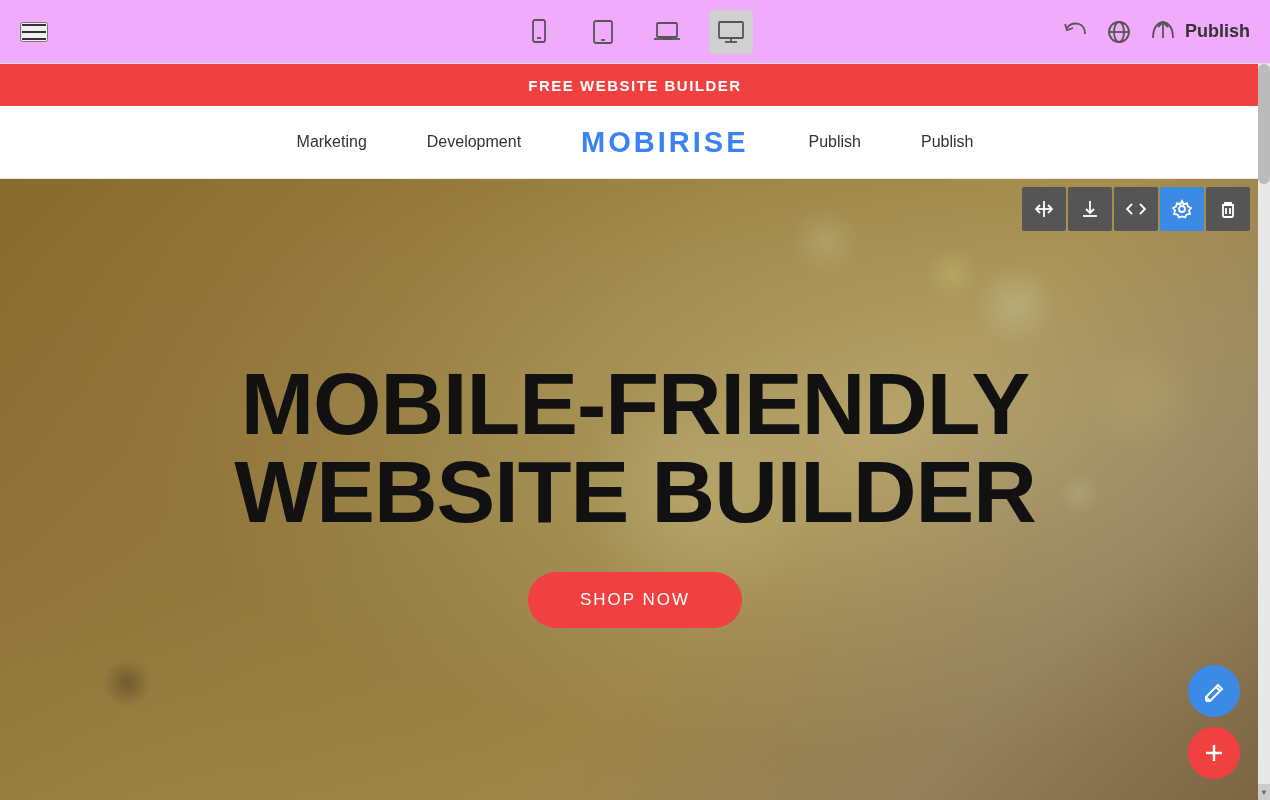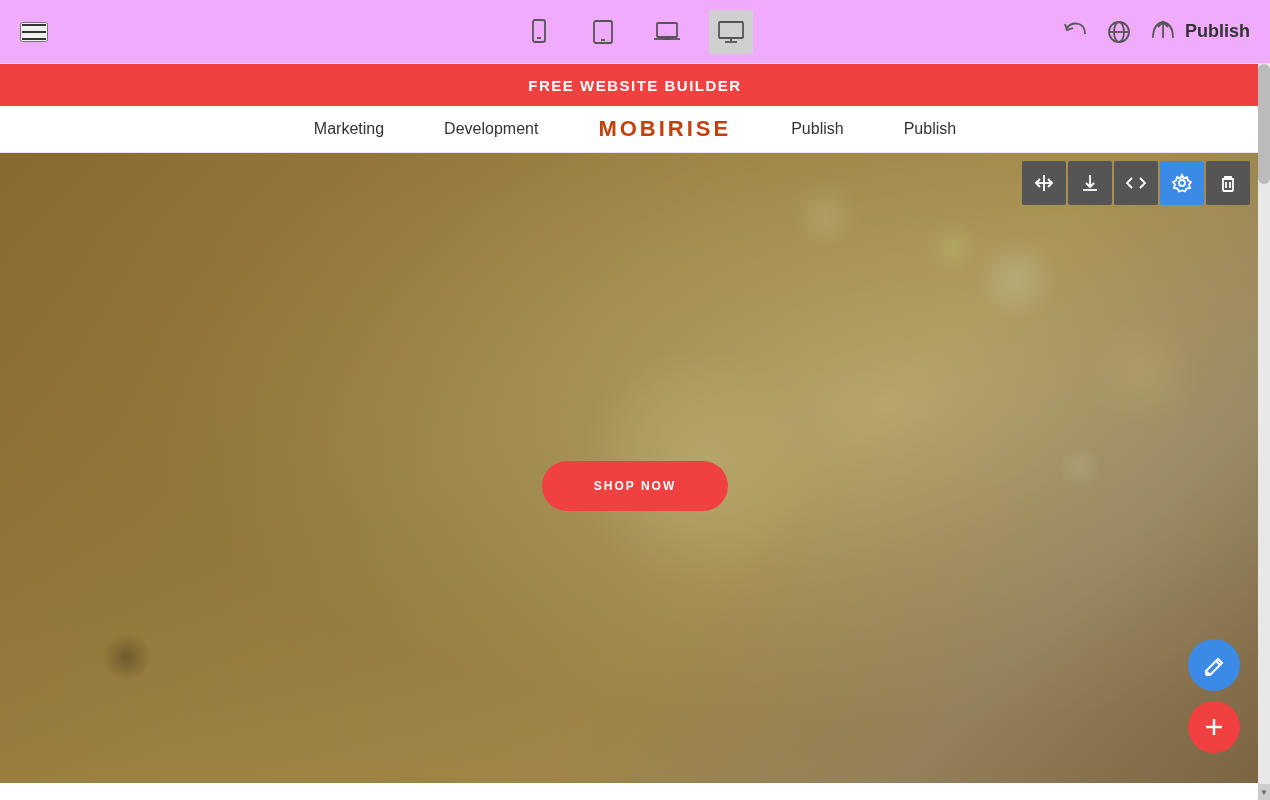--- a/index.html
+++ b/index.html
@@ -55,31 +55,31 @@
       background: #f04040;
       display: flex; align-items: center; justify-content: center;
     }
     .promo-banner span {
       color: #fff; font-size: 15px; font-weight: 700; letter-spacing: 1.5px;
     }
 
     
     .site-nav {
       width: 100%;
-      height: 47px;
+      height: 73px;
       background: #fff;
       display: flex; align-items: center; justify-content: center;
       gap: 60px;
       border-bottom: 1px solid #e8e8e8;
     }
     .nav-item {
       font-size: 16px; color: #333; cursor: pointer; font-weight: 400;
     }
     .nav-logo {
-      font-size: 22px; font-weight: 700; letter-spacing: 3px; color: #c2410c;
+      font-size: 29px; font-weight: 700; letter-spacing: 3px; color: #3b82f6;
     }
 
     
     .hero-section {
       width: 100%;
       height: calc(800px - 64px - 42px - 64px);
       position: relative;
       overflow: hidden;
     }
 
@@ -133,21 +133,21 @@
       font-size: 88px; font-weight: 900; color: #111;
       line-height: 1.0; letter-spacing: -1px;
       text-shadow: none;
       max-width: 900px;
     }
     .hero-cta {
       margin-top: 36px;
       background: #f04040; color: #fff;
       border: none; border-radius: 40px;
       padding: 18px 52px;
-      font-size: 12px; font-weight: 700; letter-spacing: 2px;
+      font-size: 17px; font-weight: 400; letter-spacing: 2px;
       cursor: pointer;
     }
 
     
     .section-toolbar {
       position: absolute; top: 8px; right: 20px; z-index: 10;
       display: flex; gap: 2px;
     }
     .section-tool-btn {
       width: 44px; height: 44px;
@@ -314,20 +314,24 @@
           <polyline points="4,6 16,6"></polyline>
           <path d="M7 6 V4 H13 V6"></path>
           <rect x="5" y="6" width="10" height="12" rx="1"></rect>
           <line x1="8" y1="9" x2="8" y2="15"></line>
           <line x1="12" y1="9" x2="12" y2="15"></line>
         </svg>
     </button>
   </div>
 
   <div class="hero-content">
+    <h1 class="hero-title">
+      <span>MOBILE-FRIENDLY</span><br>
+      <span>WEBSITE BUILDER</span>
+    </h1>
     <button class="hero-cta">SHOP NOW</button>
   </div>
 
   <div class="float-btns">
     <button class="float-btn float-btn-blue" title="Edit">
       <svg width="22" height="22" viewBox="0 0 22 22" fill="none" stroke="#fff" stroke-width="2">
         <path d="M3 17 L15 5 L19 9 L7 21 Z"></path>
         <line x1="13" y1="7" x2="17" y2="11"></line>
         <line x1="3" y1="17" x2="3" y2="21"></line>
         <line x1="3" y1="21" x2="7" y2="21"></line>

